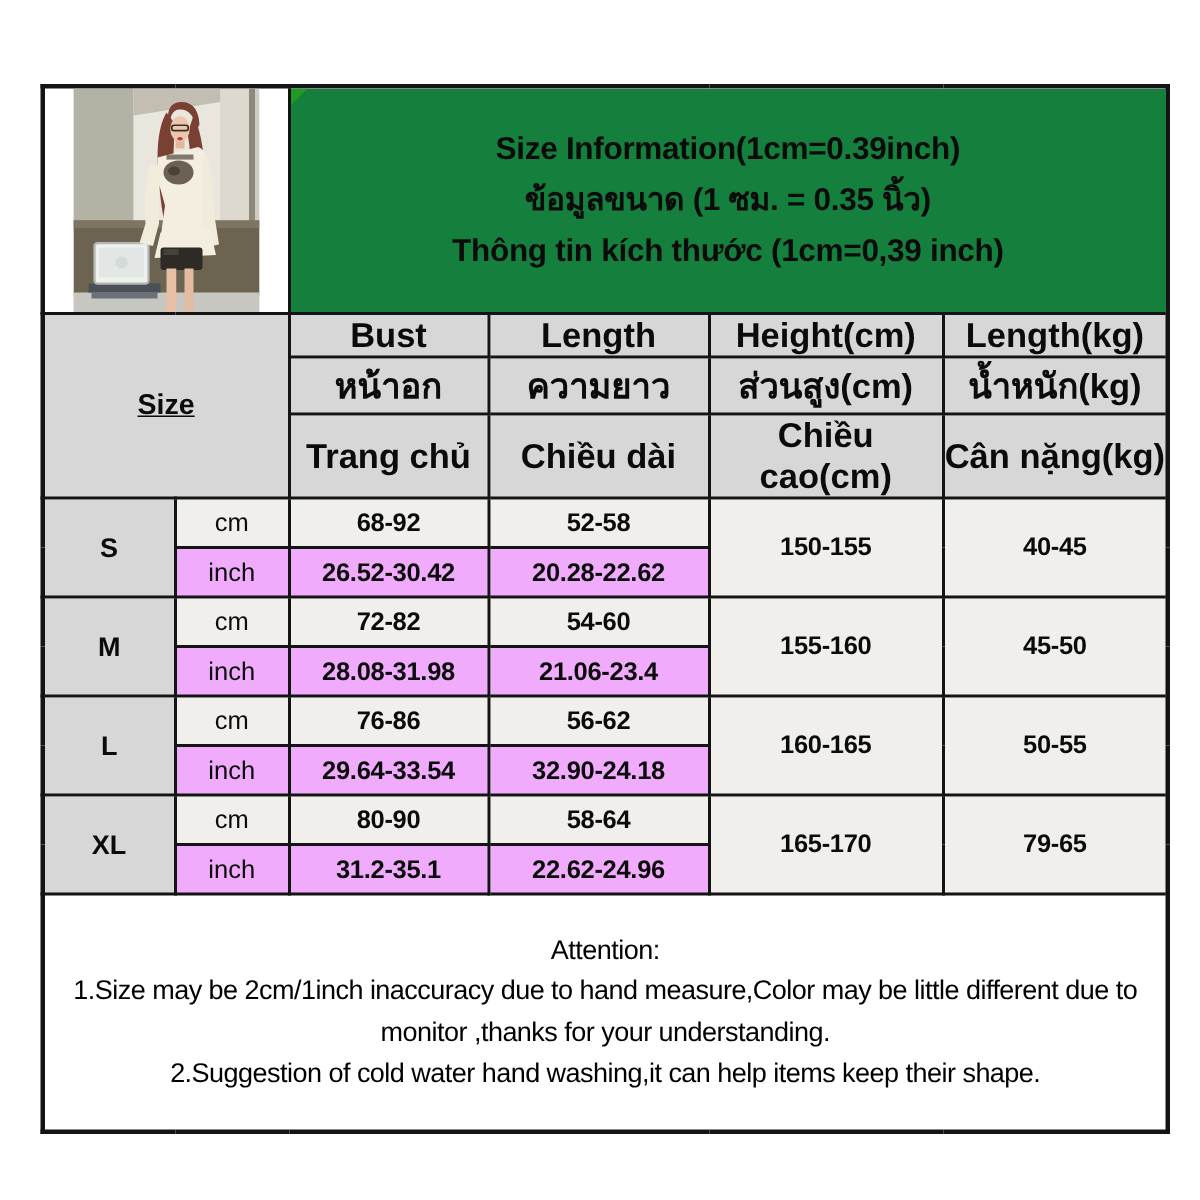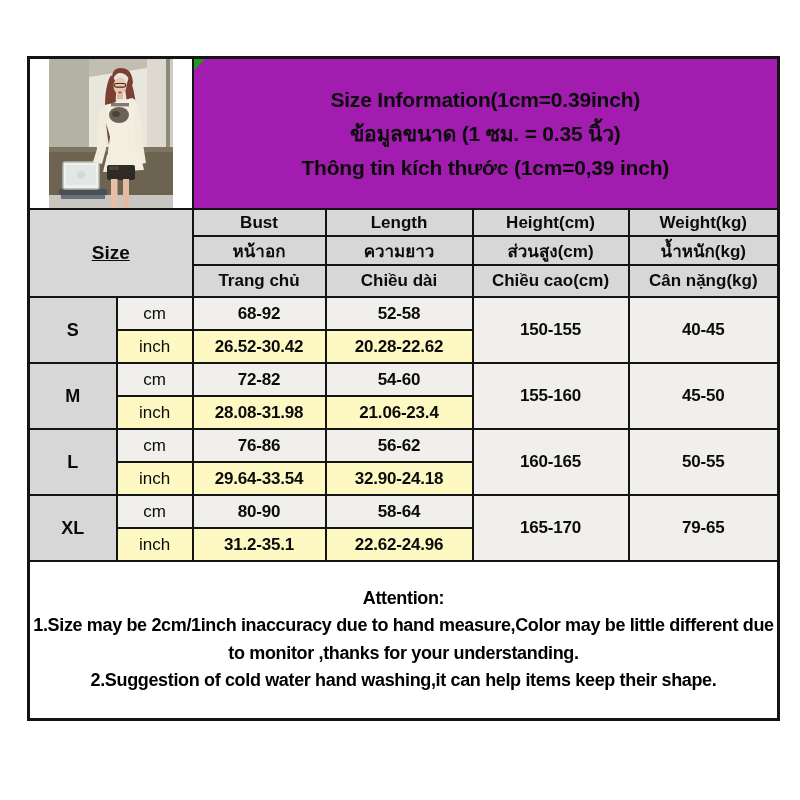--- a/index.html
+++ b/index.html
@@ -4,36 +4,36 @@
 <style>
   html,body{margin:0;padding:0;background:#ffffff;width:800px;height:800px;
     font-family:"Liberation Sans","DejaVu Sans",sans-serif;color:#0b0b0b;}
   .stage{position:relative;width:800px;height:800px;background:#fff;overflow:hidden;}
   table.size-table{position:absolute;left:27px;top:56px;width:750px;
     border-collapse:collapse;table-layout:fixed;background:#fff;
     border:3px solid #141414;}
   table.size-table td{border:2px solid #141414;text-align:center;vertical-align:middle;
     padding:0;overflow:hidden;}
   .cell-photo{background:#ffffff;}
-  .cell-title{background:#a21caf;position:relative;}
+  .cell-title{background:#15803d;position:relative;}
   .title-stack{display:flex;flex-direction:column;justify-content:center;align-items:center;
     height:100%;gap:0;}
   .title-line{font-weight:bold;font-size:21px;line-height:34px;letter-spacing:-0.2px;}
   .corner-tri{position:absolute;left:0;top:0;width:0;height:0;
     border-top:11px solid #1f9b1f;border-right:11px solid transparent;}
-  .hdr{background:#d7d7d7;font-weight:bold;font-size:17px;}
+  .hdr{background:#d7d7d7;font-weight:bold;font-size:23px;}
   .hdr-size{background:#d7d7d7;font-weight:bold;font-size:19px;text-decoration:underline;}
   .size-letter{background:#d7d7d7;font-weight:bold;font-size:18px;}
   .unit{font-weight:normal;font-size:17px;}
   .val{font-weight:bold;font-size:17px;letter-spacing:-0.2px;}
   .shade{background:#f0efec;}
-  .white{background:#fef9c3;}
+  .white{background:#f0abfc;}
   .attention-cell{background:#ffffff;text-align:left;vertical-align:top;
     padding:3px 8px 0 5px;}
-  .attn-text{font-size:18px;font-weight:bold;line-height:27.5px;letter-spacing:-0.35px;
+  .attn-text{font-size:18px;font-weight:normal;line-height:27.5px;letter-spacing:-0.35px;
     color:#000;}
   .photo-wrap{display:flex;justify-content:center;align-items:center;height:100%;}
 </style>
 </head>
 <body>
 
 <div class="stage">
   <table class="size-table">
     <colgroup>
       <col style="width:88px">
@@ -101,21 +101,21 @@
             <div class="title-line">Thông tin kích thước (1cm=0,39 inch)</div>
           </div>
         </td>
       </tr>
 
       <tr style="height:27px">
         <td colspan="2" rowspan="3" class="hdr-size">Size</td>
         <td class="hdr">Bust</td>
         <td class="hdr">Length</td>
         <td class="hdr">Height(cm)</td>
-        <td class="hdr">Weight(kg)</td>
+        <td class="hdr">Length(kg)</td>
       </tr>
       <tr style="height:27px">
         <td class="hdr">หน้าอก</td>
         <td class="hdr">ความยาว</td>
         <td class="hdr">ส่วนสูง(cm)</td>
         <td class="hdr">น้ำหนัก(kg)</td>
       </tr>
       <tr style="height:32px">
         <td class="hdr">Trang chủ</td>
         <td class="hdr">Chiều dài</td>

